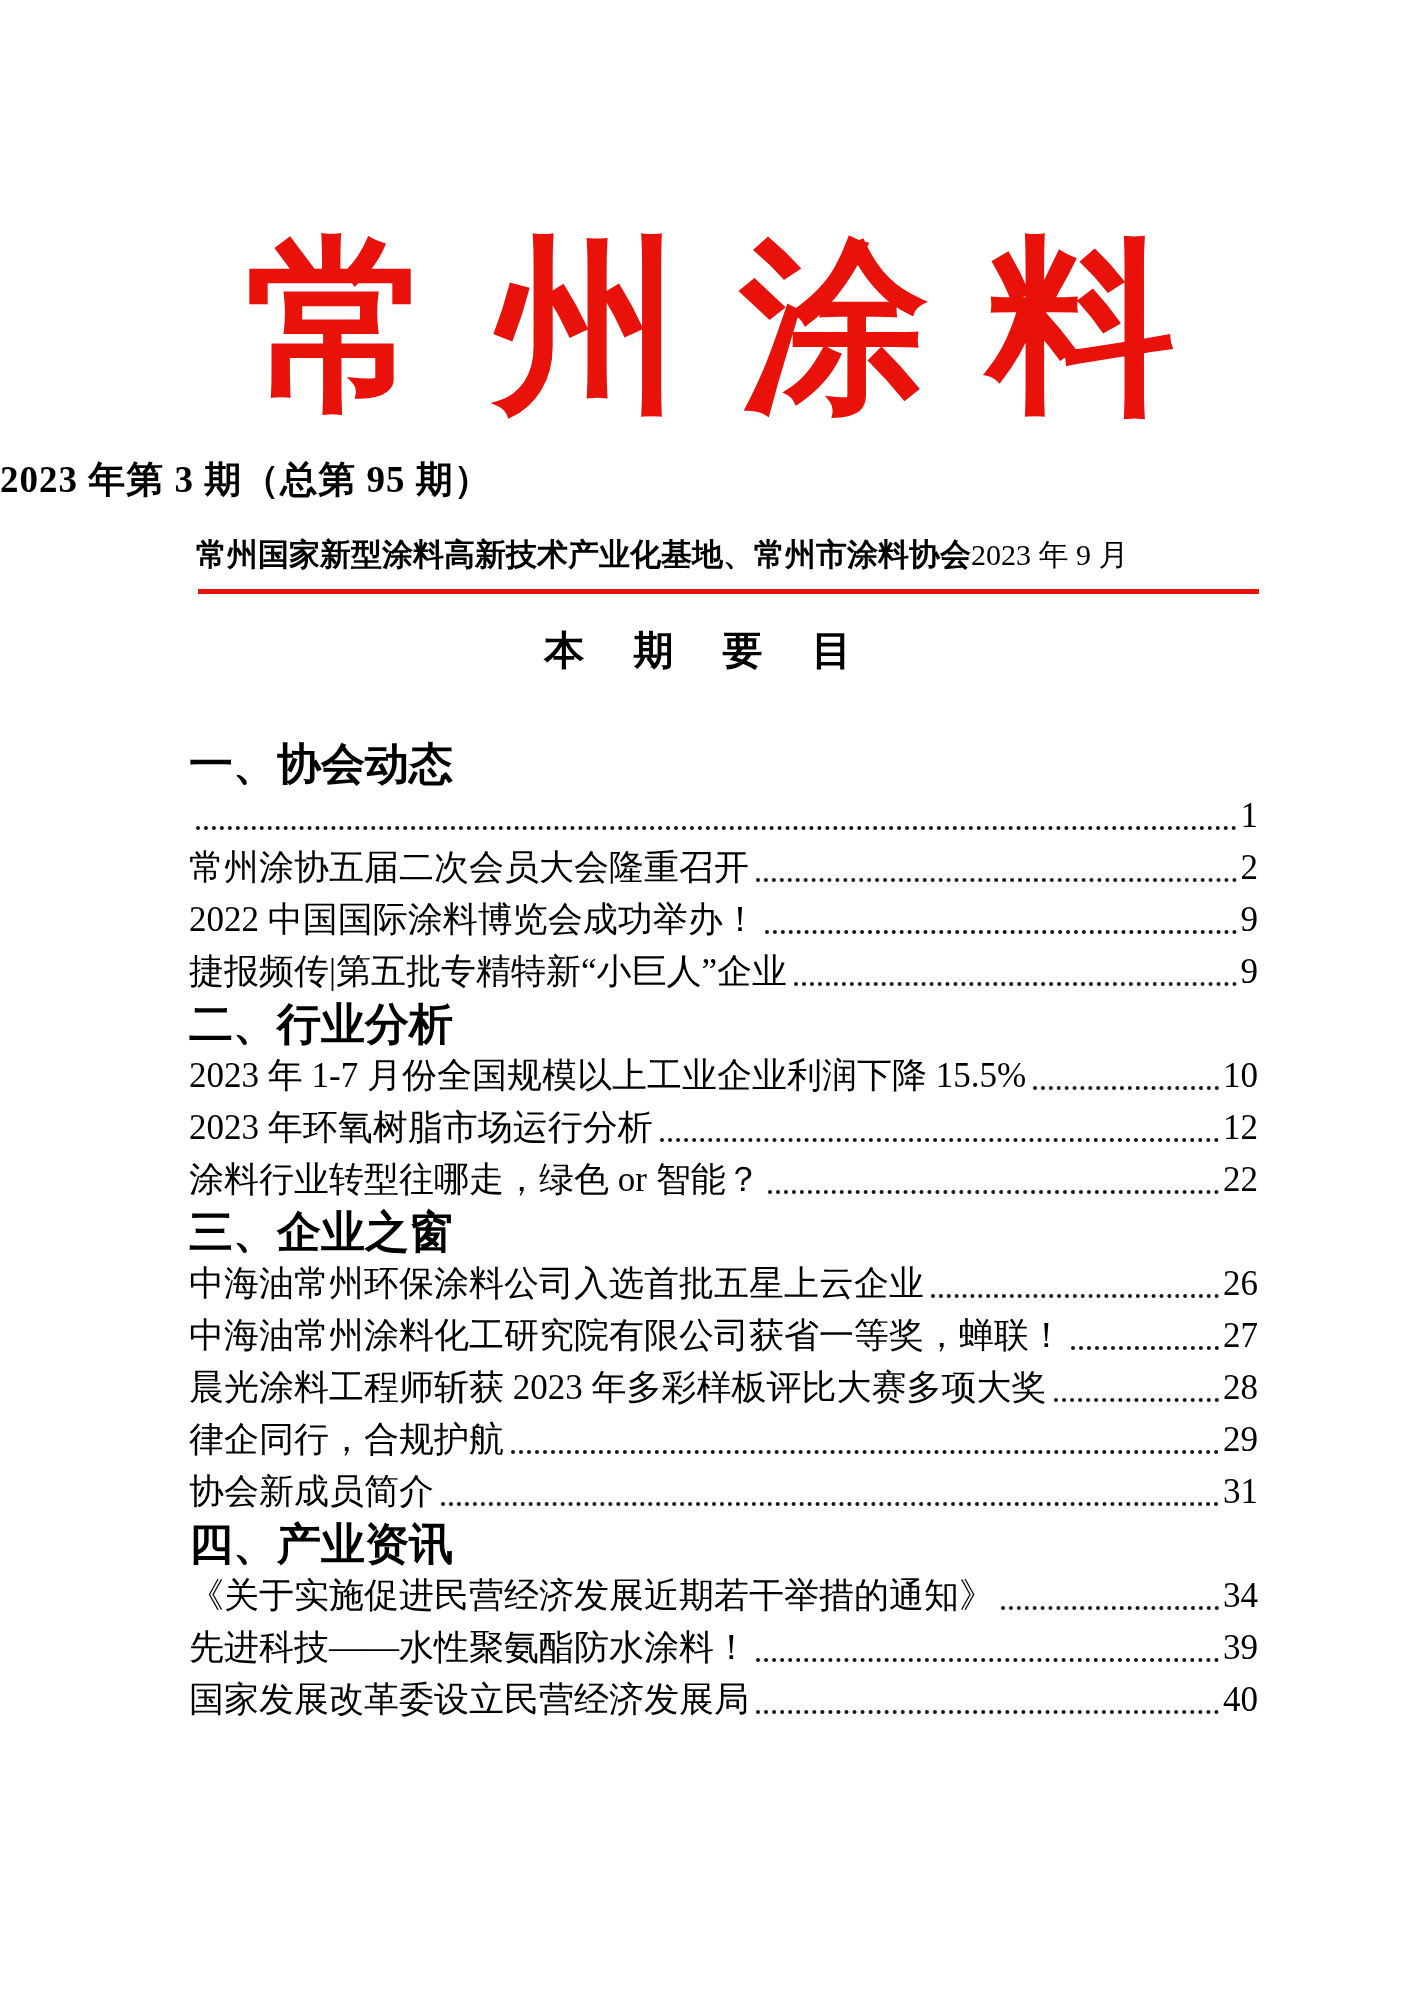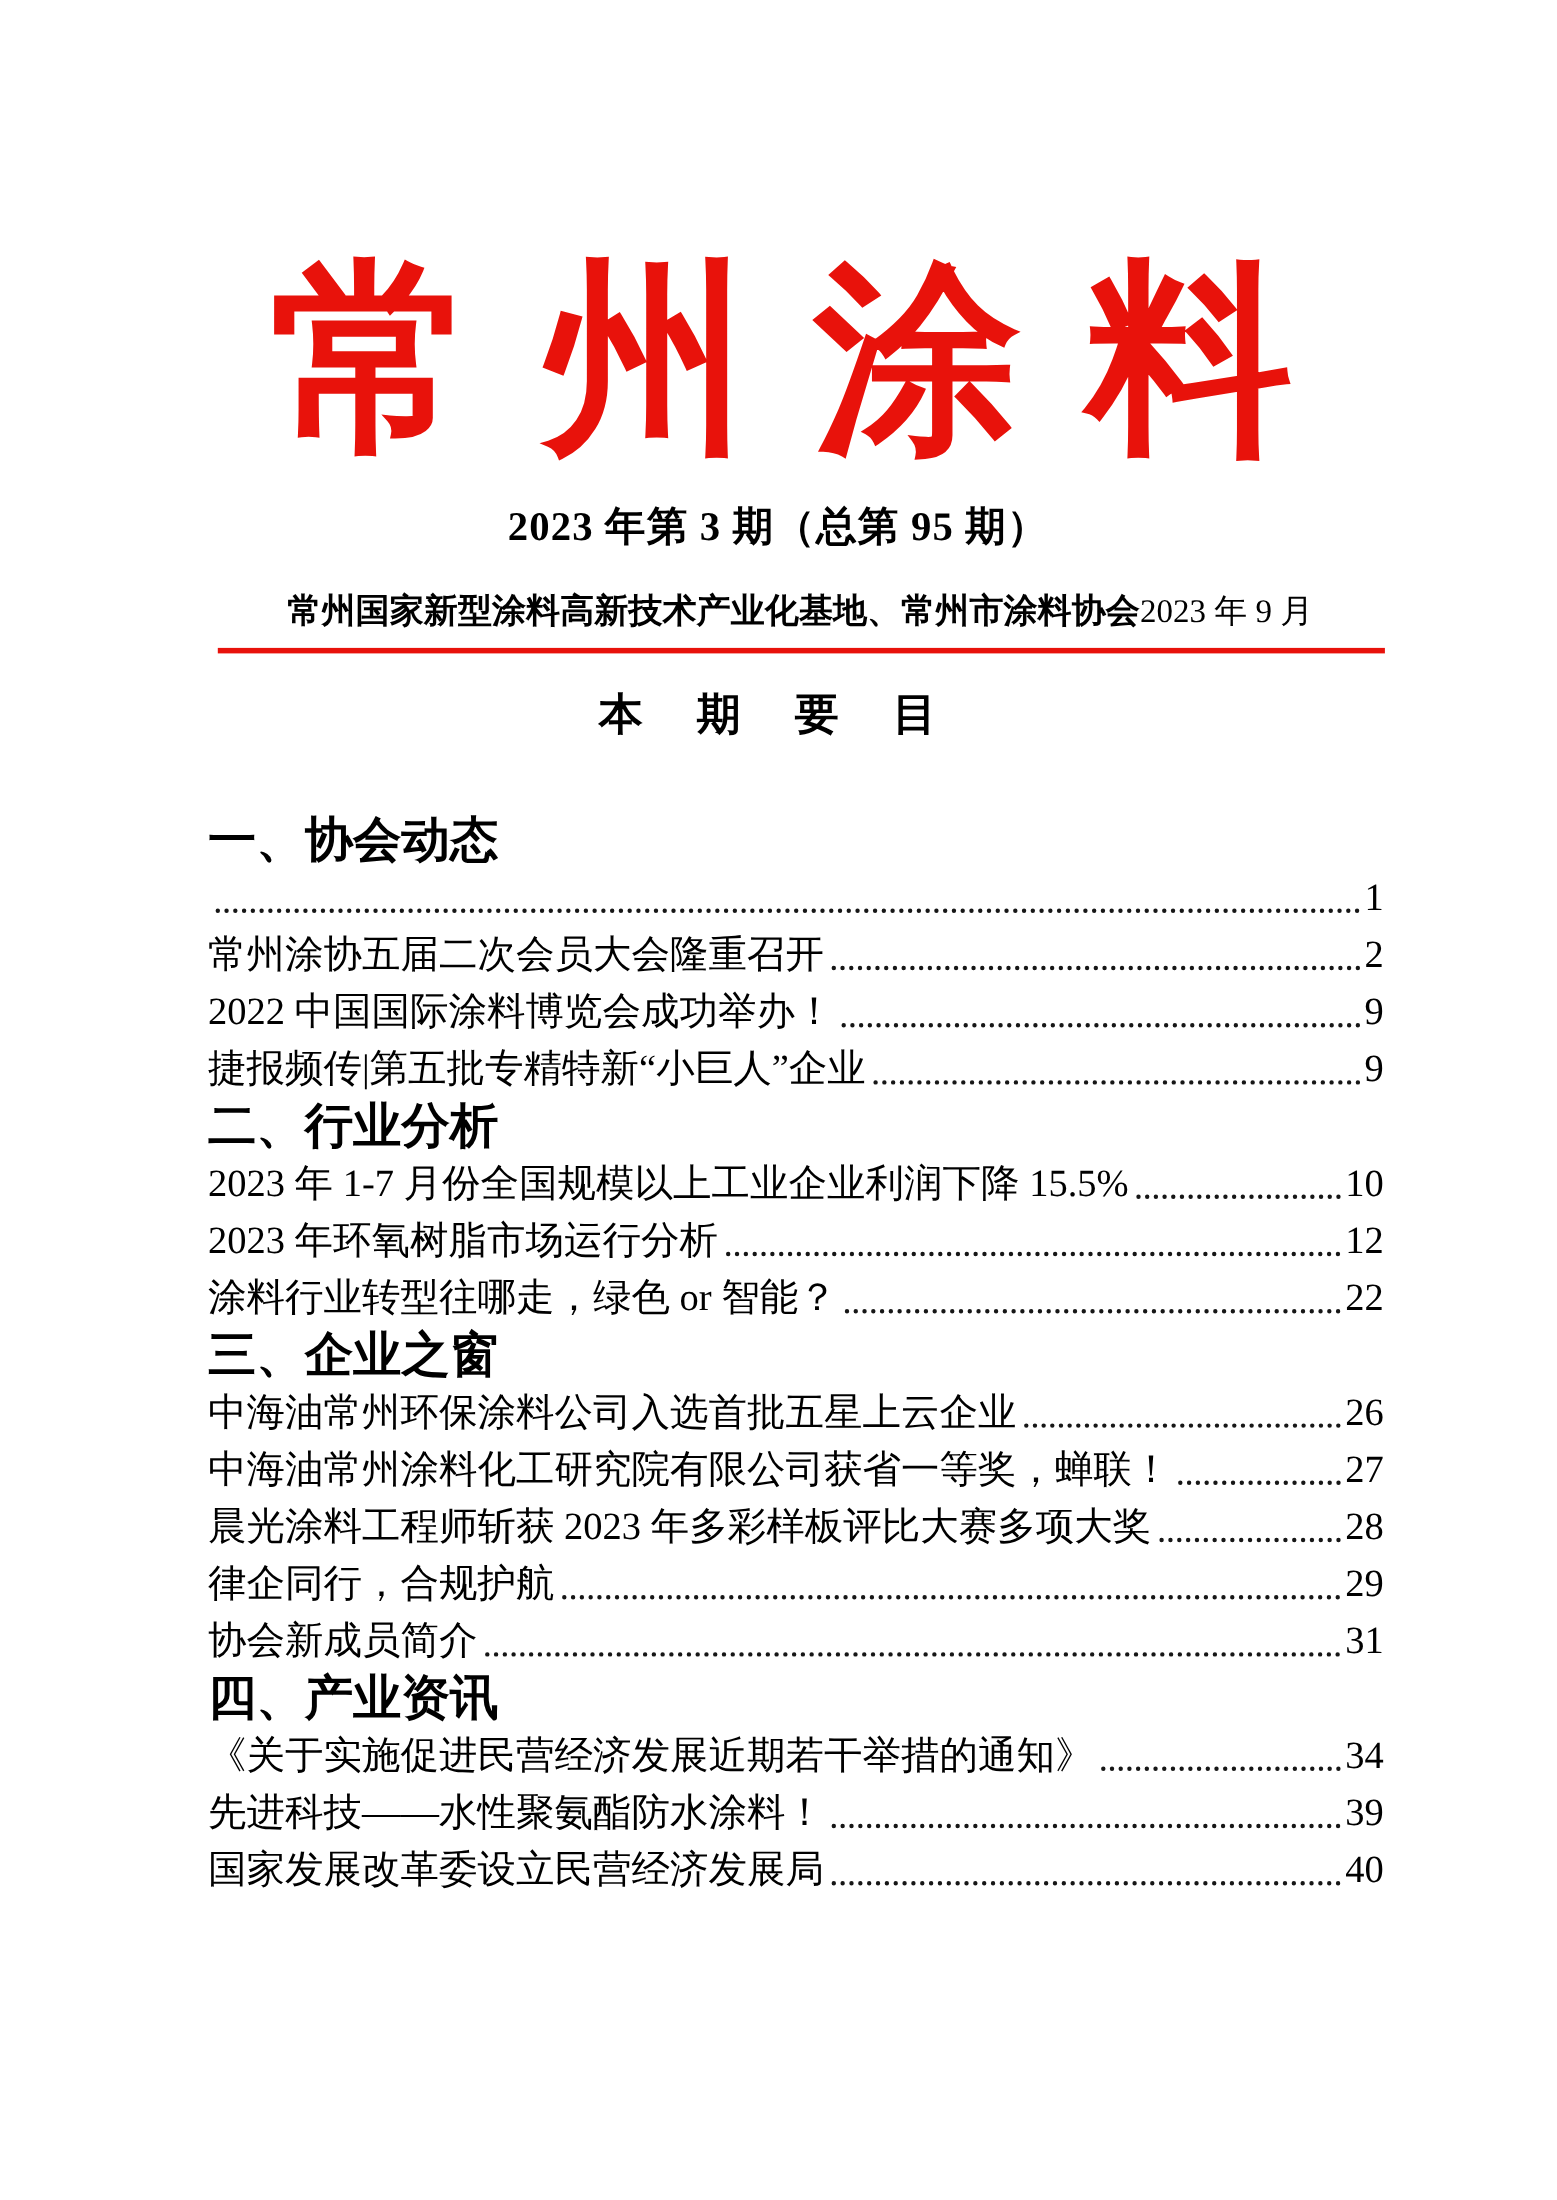--- a/index.html
+++ b/index.html
@@ -28,30 +28,29 @@
     line-height: 1.02;
     font-weight: bold;
     letter-spacing: 6px;
     color: var(--accent, #e8120b);
     font-family: "Liberation Serif", "DejaVu Serif", serif;
     white-space: nowrap;
   }
   
   .issue-line {
     margin-top: 34px;
-    text-align: center;
     font-size: 37px;
     line-height: 1.2;
     font-weight: bold;
     letter-spacing: 1px;
   }
   
   .pub-row {
     display: flex;
-    justify-content: center;
+    justify-content: flex-start;
     align-items: baseline;
     margin: 34px 156px 0 196px;
     line-height: 1.25;
   }
   .pub-left {
     font-size: 31px;
     font-weight: bold;
     white-space: nowrap;
   }
   .pub-date {

